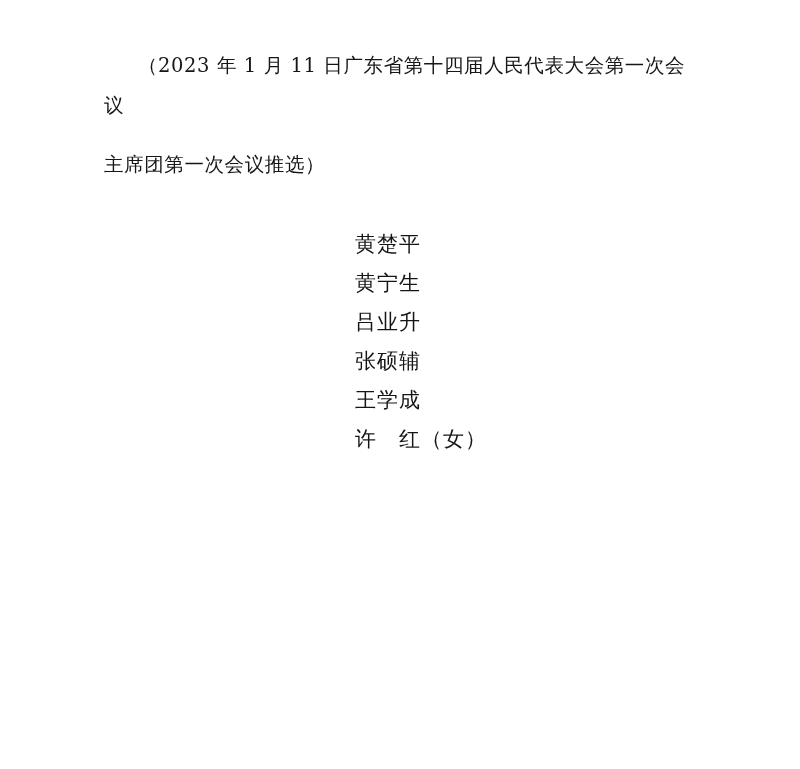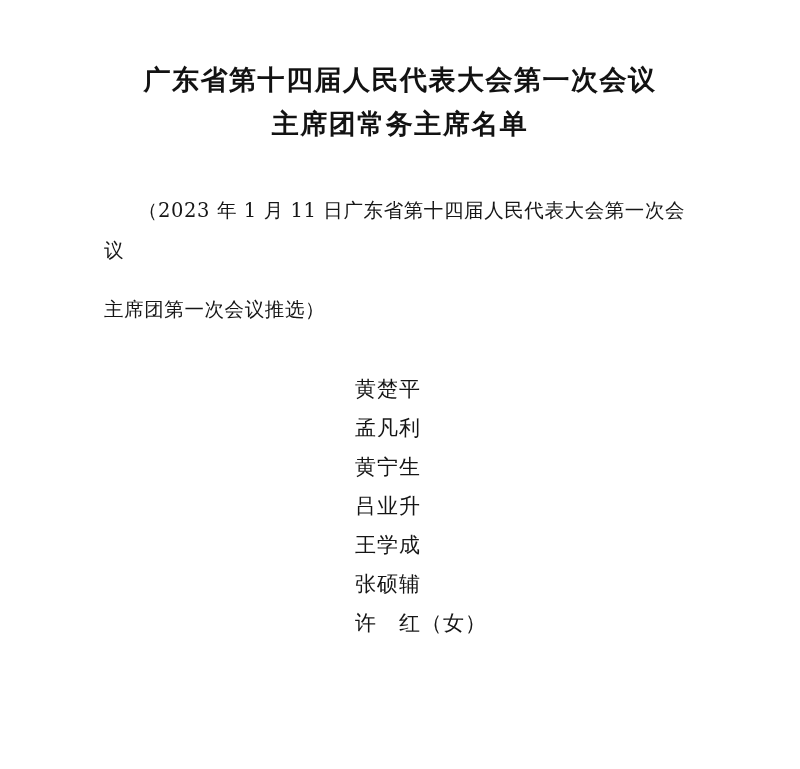--- a/index.html
+++ b/index.html
@@ -70,33 +70,28 @@
     white-space: pre;
     display: flex;
     align-items: center;
   }
 </style>
 </head>
 <body>
 
 <div class="page">
 
-  <h1 class="doc-title">
-    <span class="title-line">广东省第十四届人民代表大会第一次会议</span>
-    <span class="title-line">主席团常务主席名单</span>
-  </h1>
 
   <p class="subtitle">
     <span class="sub-line-1">（2023 年 1 月 11 日广东省第十四届人民代表大会第一次会议</span>
     <span class="sub-line-2">主席团第一次会议推选）</span>
   </p>
 
   <ul class="name-list">
     <li class="name-item">黄楚平</li>
-    <li class="name-item">孟凡利</li>
     <li class="name-item">黄宁生</li>
     <li class="name-item">吕业升</li>
+    <li class="name-item">张硕辅</li>
     <li class="name-item">王学成</li>
-    <li class="name-item">张硕辅</li>
     <li class="name-item">许　红（女）</li>
   </ul>
 
 </div>
 
 </body></html>

